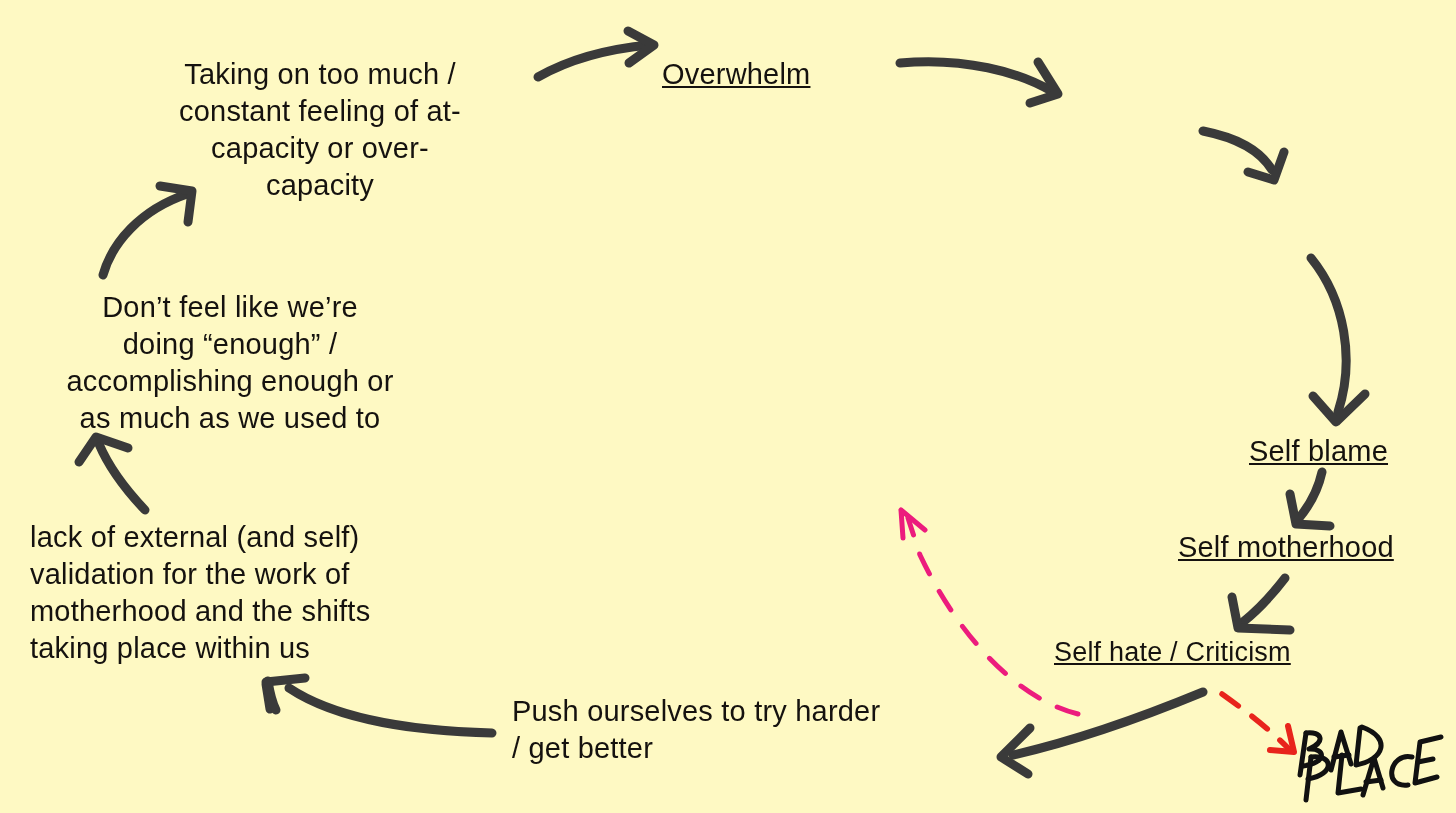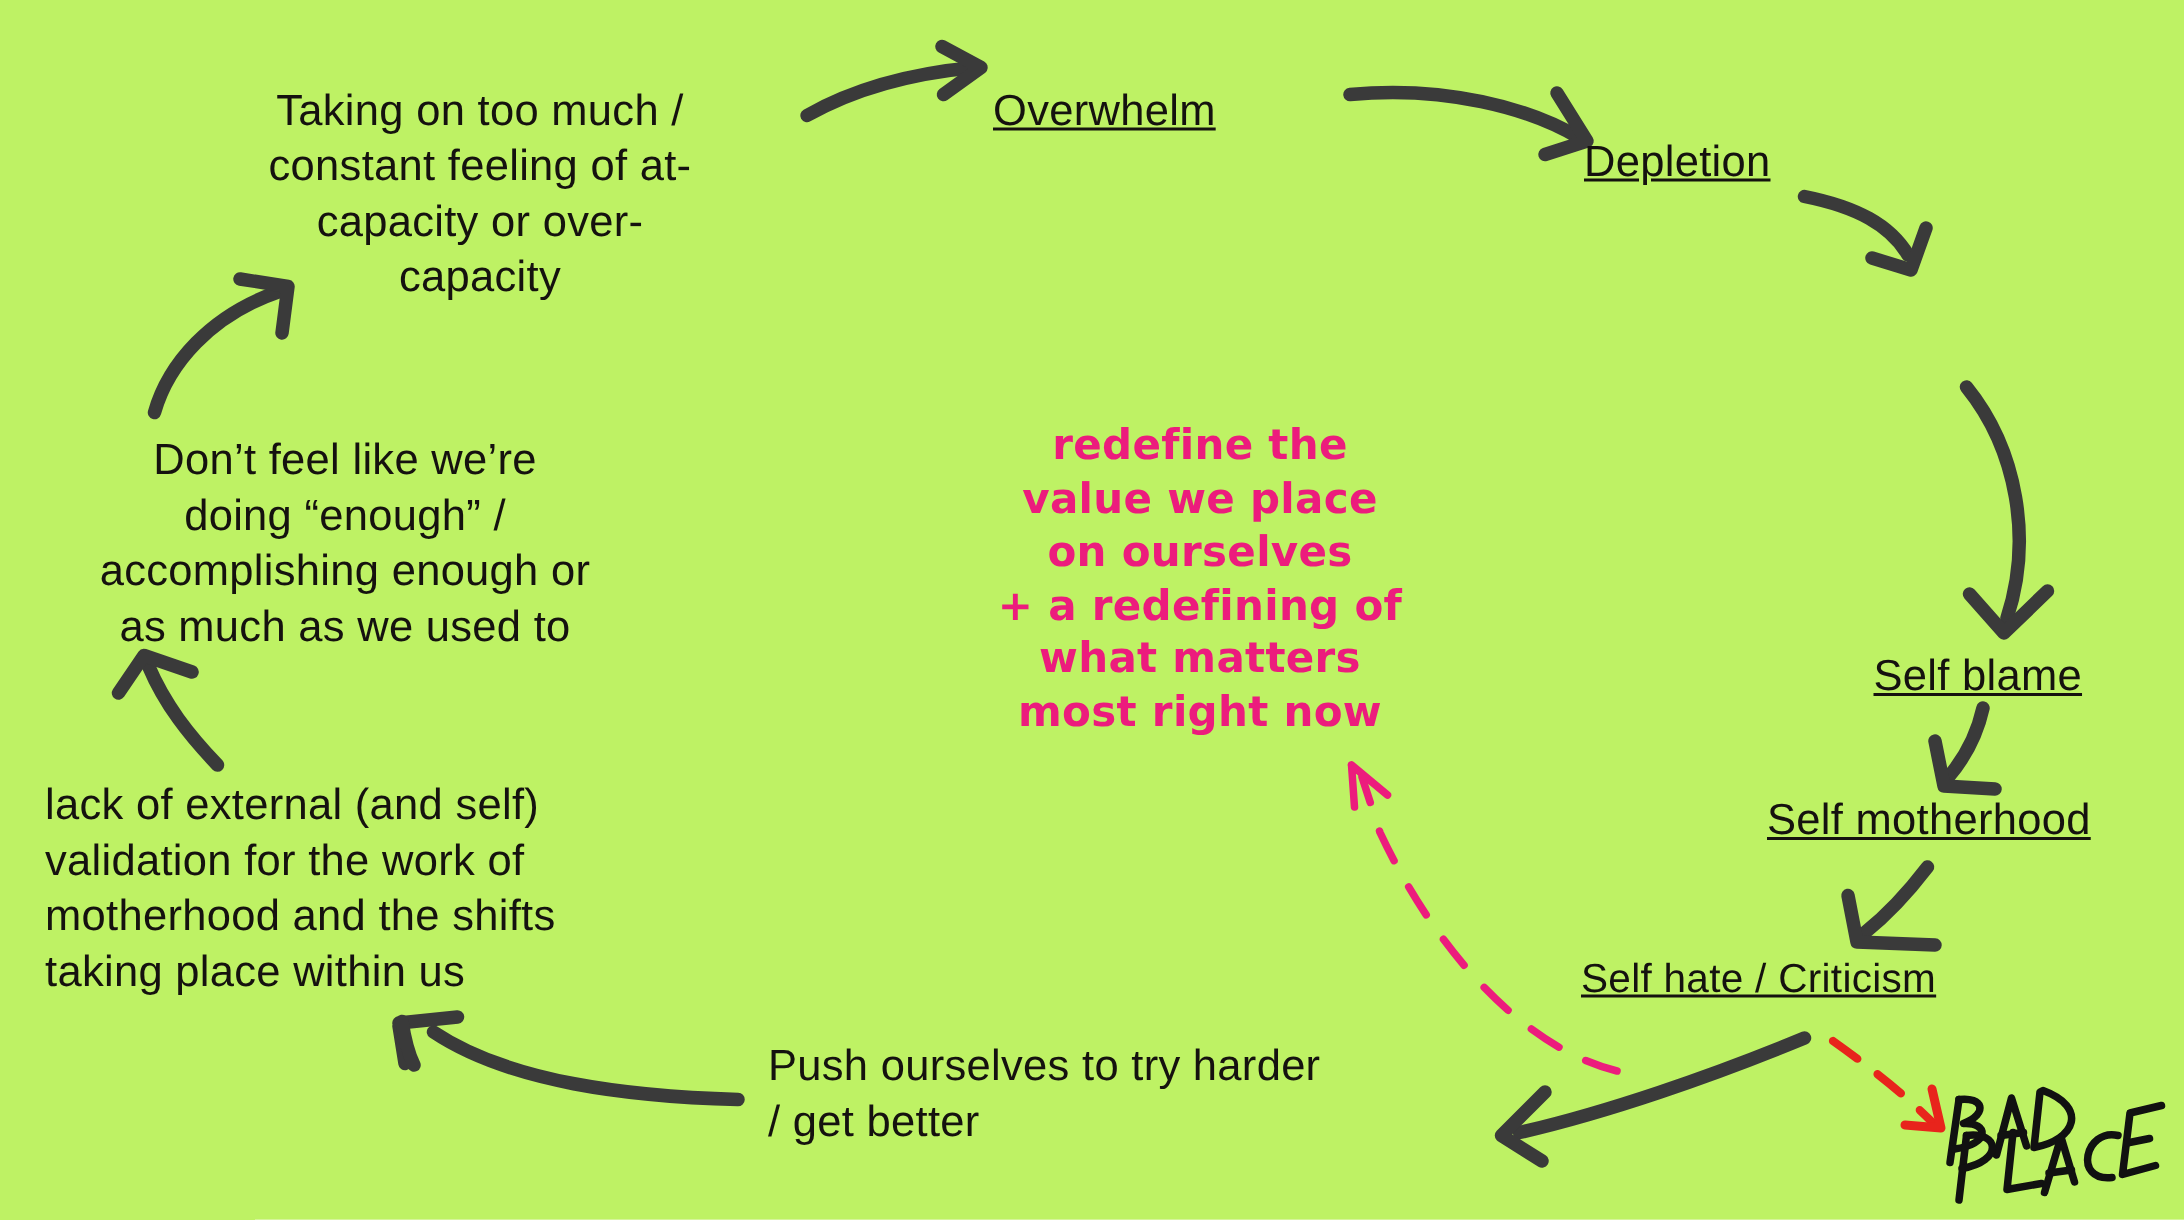--- a/index.html
+++ b/index.html
@@ -12,21 +12,21 @@
     height: 813px;
     background: #fdfaf6;
     font-family: "Liberation Sans", sans-serif;
     overflow: hidden;
     position: relative;
   }
   #stage {
     position: relative;
     width: 1456px;
     height: 813px;
-    background: #bef264;
+    background: #fef9c3;
   }
   .node {
     position: absolute;
     color: #15120f;
     font-family: "Liberation Sans", sans-serif;
     font-weight: 400;
     letter-spacing: 0.2px;
     line-height: 1.28;
     white-space: pre-line;
   }
@@ -196,21 +196,20 @@
     </g>
   </svg>
 
   <div class="node c" id="n-taking">Taking on too much /
 constant feeling of at-
 capacity or over-
 capacity</div>
 
   <div class="node l" id="n-overwhelm">Overwhelm</div>
 
-  <div class="node l" id="n-depletion">Depletion</div>
 
 
   <div class="node l" id="n-selfblame">Self blame</div>
 
   <div class="node l" id="n-selfjudge">Self motherhood</div>
 
   <div class="node l" id="n-selfhate">Self hate / Criticism</div>
 
   <div class="node c" id="n-push">Push ourselves to try harder
 / get better</div>
@@ -218,20 +217,14 @@
   <div class="node c" id="n-lack">lack of external (and self)
 validation for the work of
 motherhood and the shifts
 taking place within us</div>
 
   <div class="node c" id="n-dont">Don’t feel like we’re
 doing “enough” /
 accomplishing enough or
 as much as we used to</div>
 
-  <div class="node" id="n-redefine">redefine the
-value we place
-on ourselves
-+ a redefining of
-what matters
-most right now</div>
 
 </div>
 
 </body></html>

